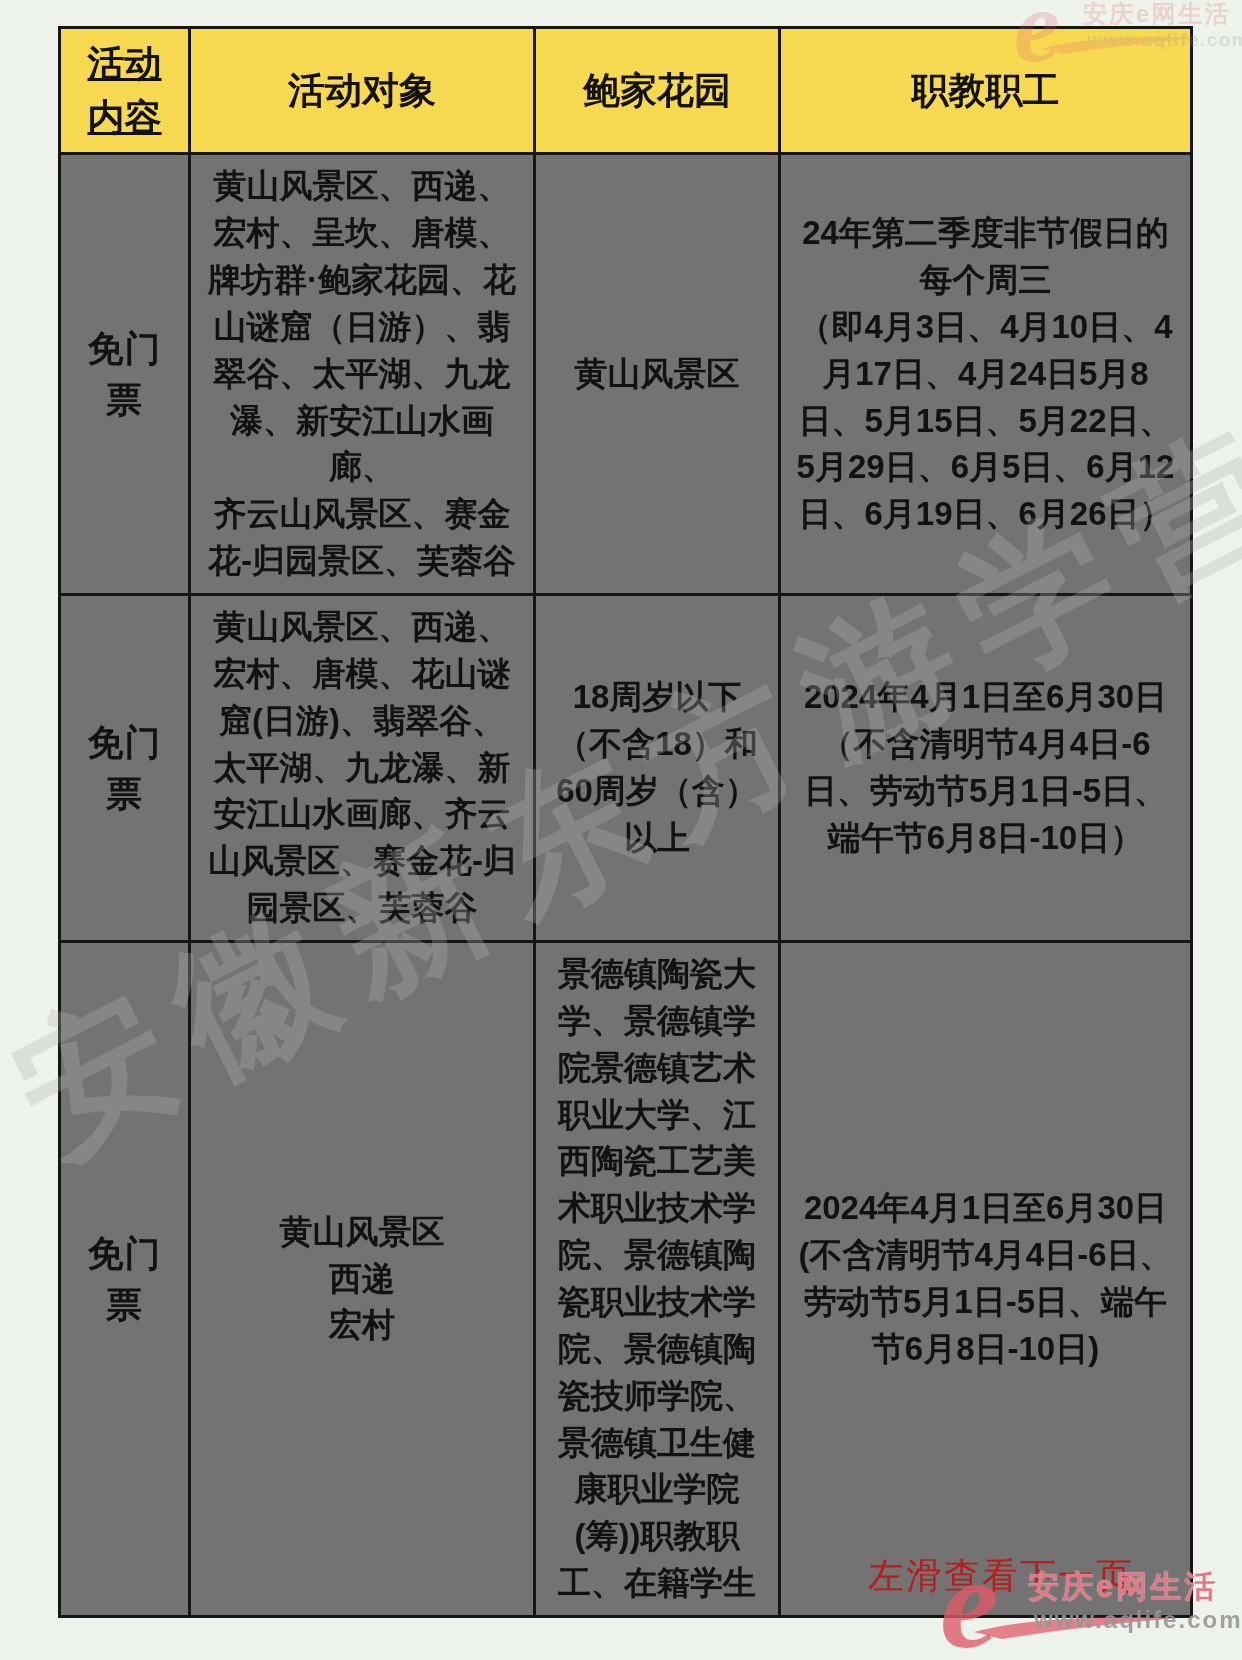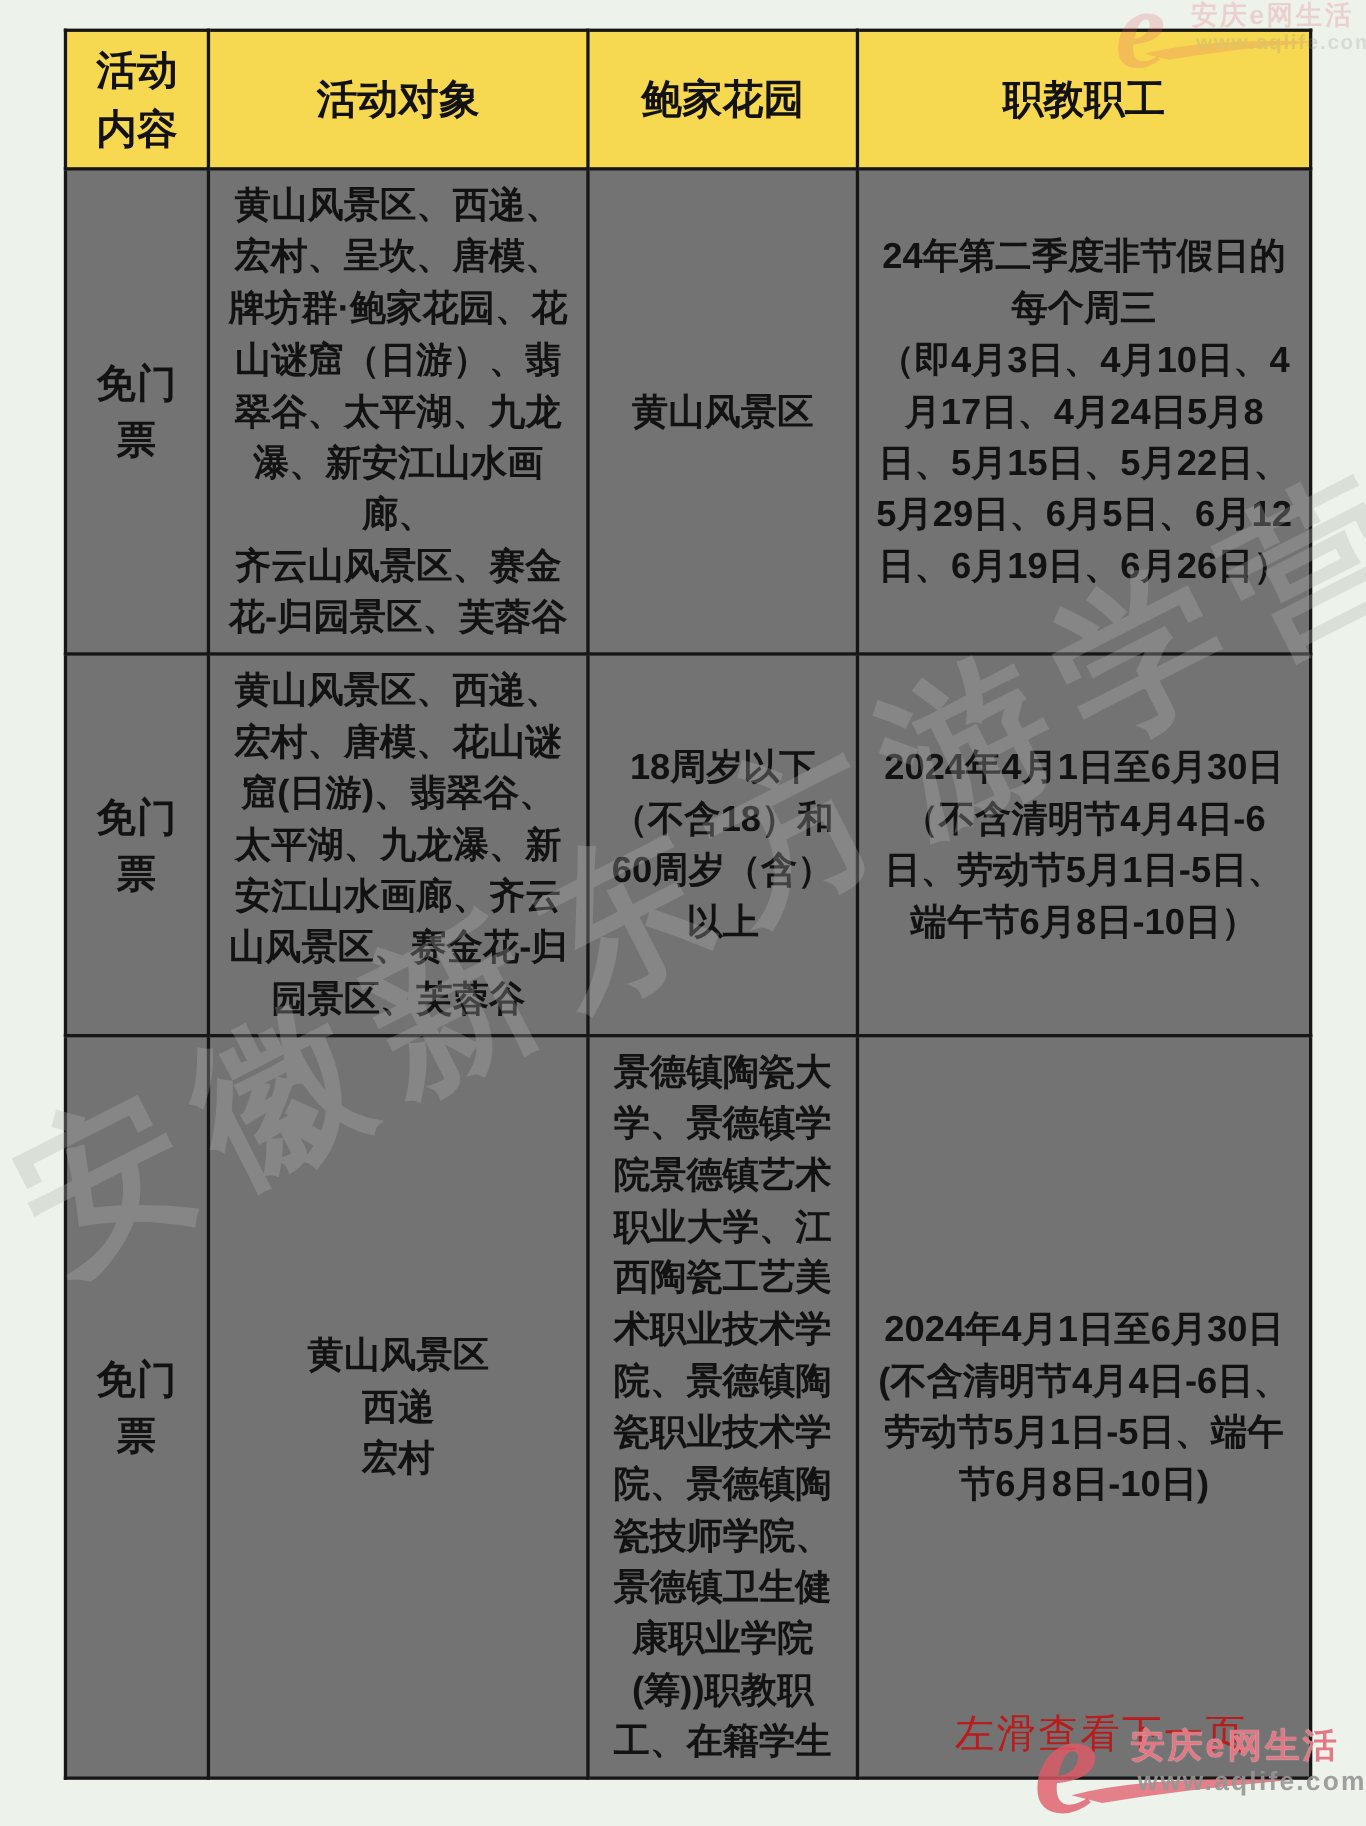--- a/index.html
+++ b/index.html
@@ -54,21 +54,21 @@
     font-weight:bold;
     white-space:pre-line;
     padding:8px 12px;
     box-sizing:border-box;
   }
   .policy-table th{
     background:#f7d851;
     font-size:37px;
     line-height:1.45;
   }
-  .policy-table th.h1{padding:8px 24px;}
+  .policy-table th.h1{padding:8px 24px;text-decoration:underline;}
   .policy-table td{
     background:#737373;
     font-size:33px;
     line-height:1.42;
   }
   tr.hdr{height:123px;}
   tr.r1{height:367px;}
   tr.r2{height:273px;}
   tr.r3{height:525px;}
   td.activity{font-size:36px;letter-spacing:1px;}

